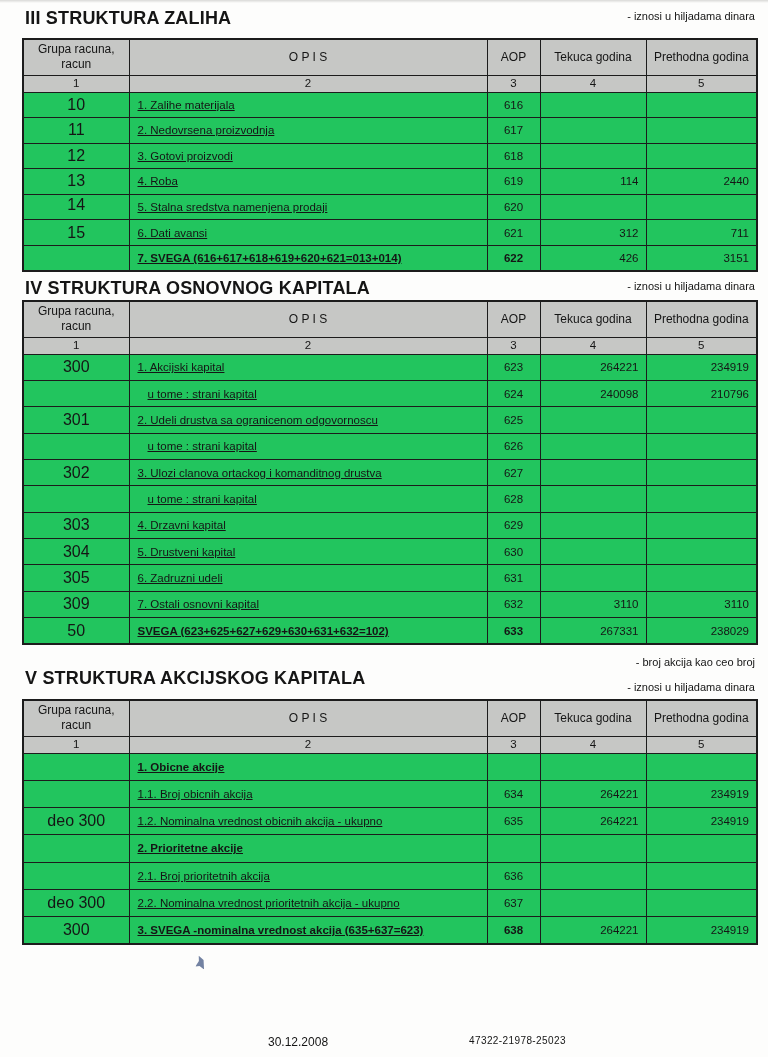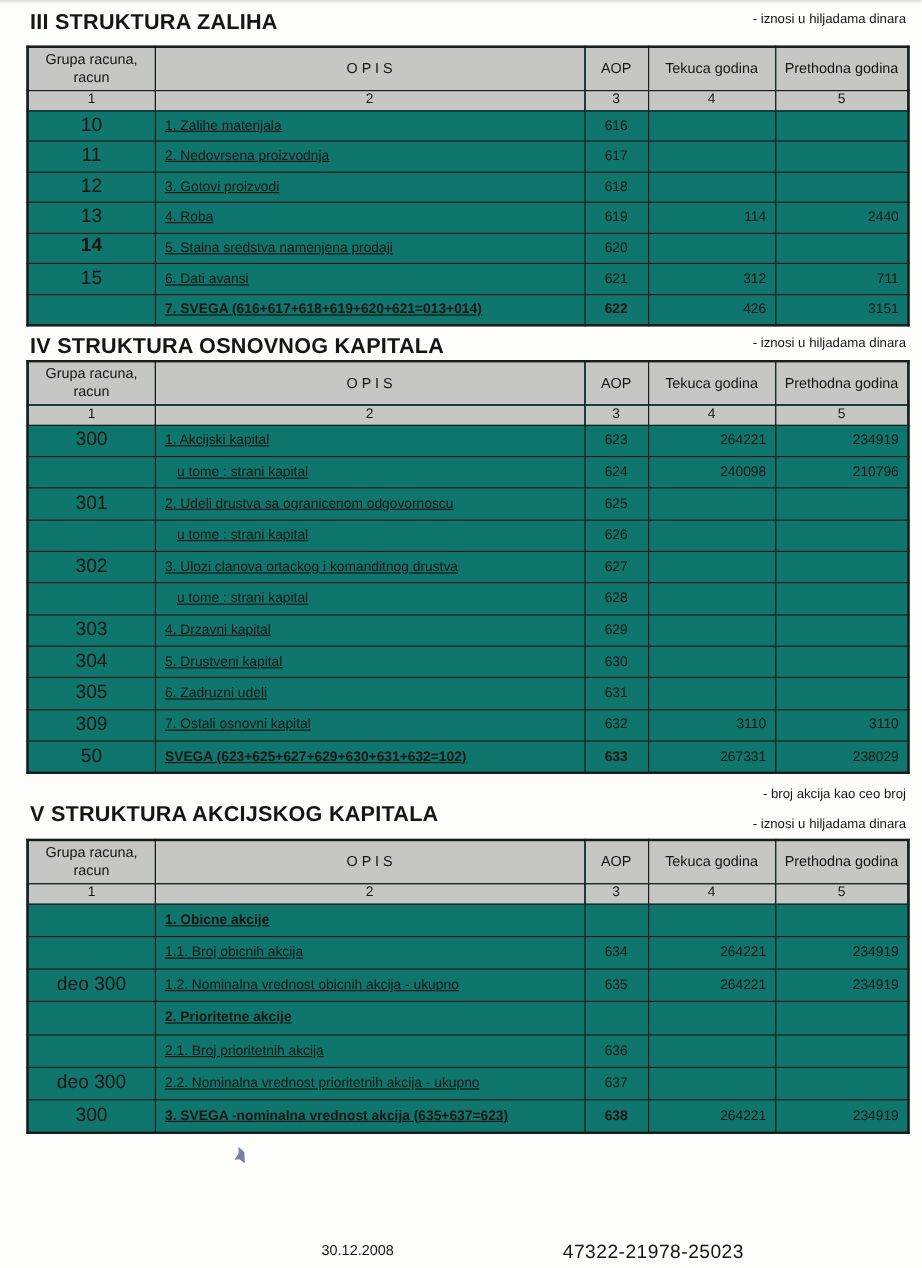--- a/index.html
+++ b/index.html
@@ -18,48 +18,48 @@
   .sec-note { position:absolute; right:0; top:2px; font-size:11px; white-space:nowrap; }
   #head3 { top:8px; }
   #head4 { top:278px; }
   #head5 { top:656px; height:46px; }
   #head5 .sec-title { top:12px; }
   #head5 .n1 { top:0; }
   #head5 .n2 { top:25px; }
 
   table.sheet { position:absolute; left:22px; width:734px;
     border-collapse:collapse; table-layout:fixed;
-    border:2px solid var(--border,#1c1c1c); background:#0f766e; }
+    border:2px solid var(--border,#1c1c1c); background:#22c55e; }
   #t3 { top:38px;  height:234px; }
   #t4 { top:300px; height:345px; }
   #t5 { top:699px; height:246px; }
   .sheet th, .sheet td { border:1px solid var(--border,#1c1c1c); overflow:hidden; padding:0; }
   .sheet thead th { background:var(--header-bg,#c6c7c5); font-weight:normal;
     font-size:12px; text-align:center; }
   tr.hrow th { height:36px; }
   tr.hrow th.pre { white-space:pre-line; line-height:1.25; }
   tr.nrow th { height:17px; font-size:11.5px; line-height:1; }
   #t3 tbody tr { height:25px; }
   #t4 tbody tr { height:26px; }
   #t5 tbody tr { height:27px; }
   td.group { text-align:center; font-size:16px; }
-  td.group.vtop { vertical-align:top; padding-top:1px;font-weight:bold; }
+  td.group.vtop { vertical-align:top; padding-top:1px; }
   td.desc { text-align:left; padding-left:8px; font-size:11.5px;text-decoration:underline; }
   td.desc.ind { padding-left:18px; }
   td.aop { text-align:center; font-size:11.5px; }
   td.val { text-align:right; padding-right:7px; font-size:11.5px; }
   .b { font-weight:bold; }
 
   .ink-mark { position:absolute; left:196px; top:956px; width:9px; height:13px;
     background:var(--ink,#5b6c92); opacity:.85; transform:rotate(8deg);
     clip-path:polygon(20% 0,80% 28%,100% 100%,45% 78%,0 85%,30% 40%); }
 
   .footer-label { position:absolute; left:146px; top:1033px; font-size:11.5px; white-space:nowrap;margin-top:28px; }
   .footer-date  { position:absolute; left:232px; top:1035px; font-size:12px; white-space:nowrap;margin-left:36px; }
-  .footer-code  { position:absolute; left:469px; top:1035px; font-size:16px; letter-spacing:.4px; white-space:nowrap; }
+  .footer-code  { position:absolute; left:469px; top:1035px; font-size:10px; letter-spacing:.4px; white-space:nowrap; }
 </style>
 </head>
 <body style="--page-bg: #fdfdfc; --header-bg: #c6c7c5; --border: #1c1c1c; --text: #151515; --ink: #5b6c92;">
 
 <div class="scan-edge"></div>
 
 <div class="sec-head" id="head3">
   <span class="sec-title">III  STRUKTURA ZALIHA</span>
   <span class="sec-note">- iznosi u hiljadama dinara</span>
 </div>

